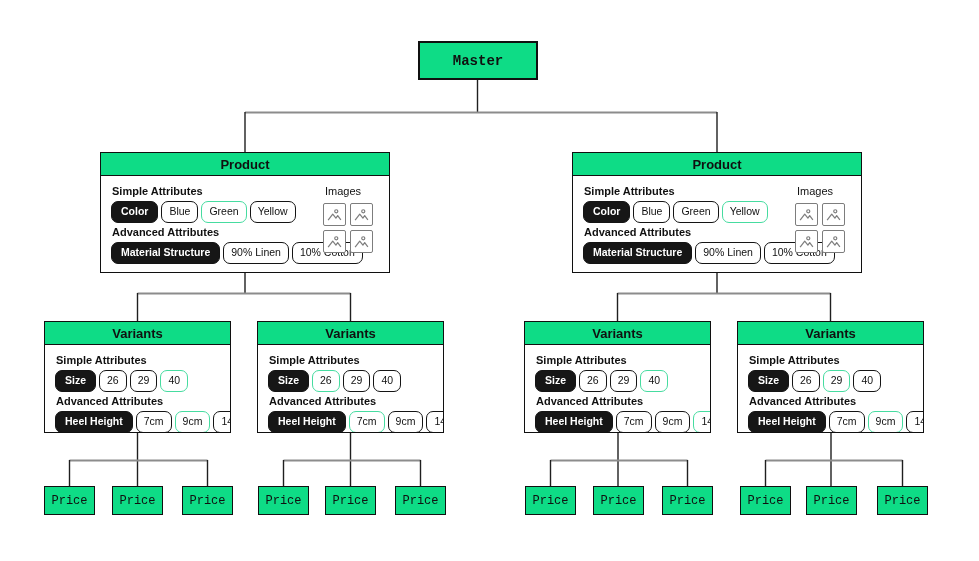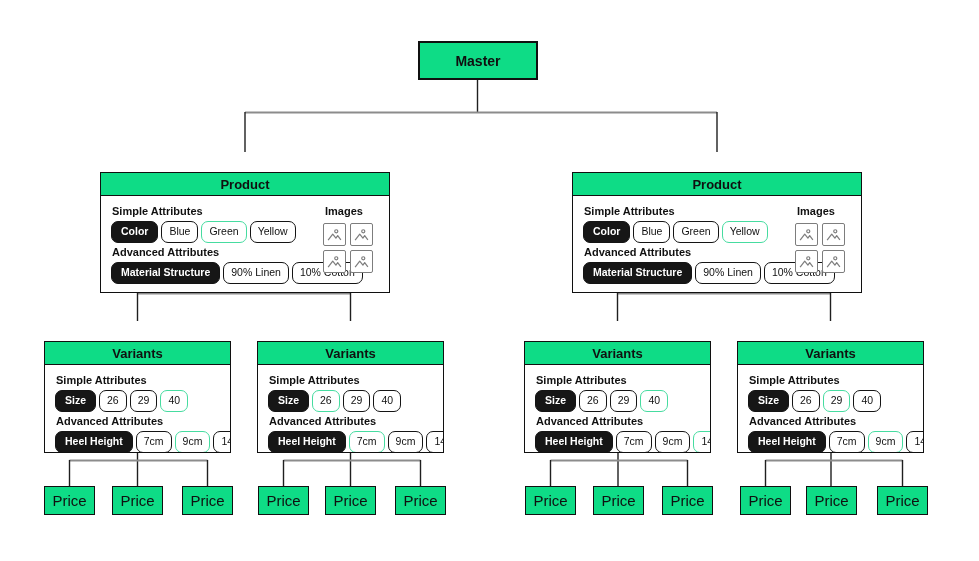--- a/index.html
+++ b/index.html
@@ -8,46 +8,46 @@
     position: relative; width: 979px; height: 561px; background: #ffffff;
     font-family: "Liberation Sans", sans-serif; overflow: hidden; color: #101010;
   }
   .connectors { position: absolute; left: 0; top: 0; width: 979px; height: 561px; }
   .connectors line.dark { stroke: #1f1f1f; stroke-width: 1.4; }
   .connectors line.gray { stroke: #8c8c8c; stroke-width: 2; }
 
   .node { position: absolute; }
   .solid-node {
     background: #0edc86; border: 2px solid #101010;
-    display: flex; align-items: center; justify-content: center;
+    display: flex; align-items: center; justify-content: center; font-family: Liberation Mono, monospace;
   }
   .master-node span { font-weight: 700; font-size: 14px; }
   .price-node { border-width: 1.7px; }
-  .price-node span { font-size: 15px; font-weight: 400; }
-
-  .card { background: #ffffff; border: 1.9px solid #101010; overflow: hidden; margin-top: 20px; }
+  .price-node span { font-size: 12px; font-weight: 400; }
+
+  .card { background: #ffffff; border: 1.9px solid #101010; overflow: hidden; }
   .card-header {
     background: #0edc86; border-bottom: 1.9px solid #101010; height: 23px;
     display: flex; align-items: center; justify-content: center;
     font-weight: 700; font-size: 13px;
   }
   .card-body { display: flex; padding: 6px 10px 4px 10px; gap: 20px; }
   .attrs { flex: 1 1 auto; min-width: 0; }
   .attr-label { font-size: 11px; font-weight: 700; margin: 3px 0 4px 1px; white-space: nowrap; }
   .chip-row { display: flex; gap: 3px; margin-bottom: 3px; align-items: stretch; }
   .chip {
     font-size: 10.5px; padding: 3px 7px; border: 1.6px solid #141414; border-radius: 7px;
     background: #ffffff; white-space: nowrap; display: inline-flex; align-items: center;
     justify-content: center; line-height: 1.3; height: 22px; text-align: right;
   }
   .chip.key { background: #161616; color: #ffffff; font-weight: 700; padding: 3px 9px; }
   .chip[data-active="true"] { border-color: #46dca0; }
 
   .images-col { width: 56px; margin-left: auto; flex: 0 0 auto; }
-  .images-label { font-size: 11px; font-weight: 700; margin: 3px 0 6px 2px; }
+  .images-label { font-size: 11px; font-weight: 400; margin: 3px 0 6px 2px; }
   .image-grid { display: grid; grid-template-columns: repeat(2, 23px); gap: 4px; }
   .image-cell {
     width: 23px; height: 23px; border: 1.5px solid #7d7d7d; border-radius: 2px;
     display: flex; align-items: center; justify-content: center; background: #fff;
   }
 </style>
 </head>
 <body>
 
 <div class="canvas">

